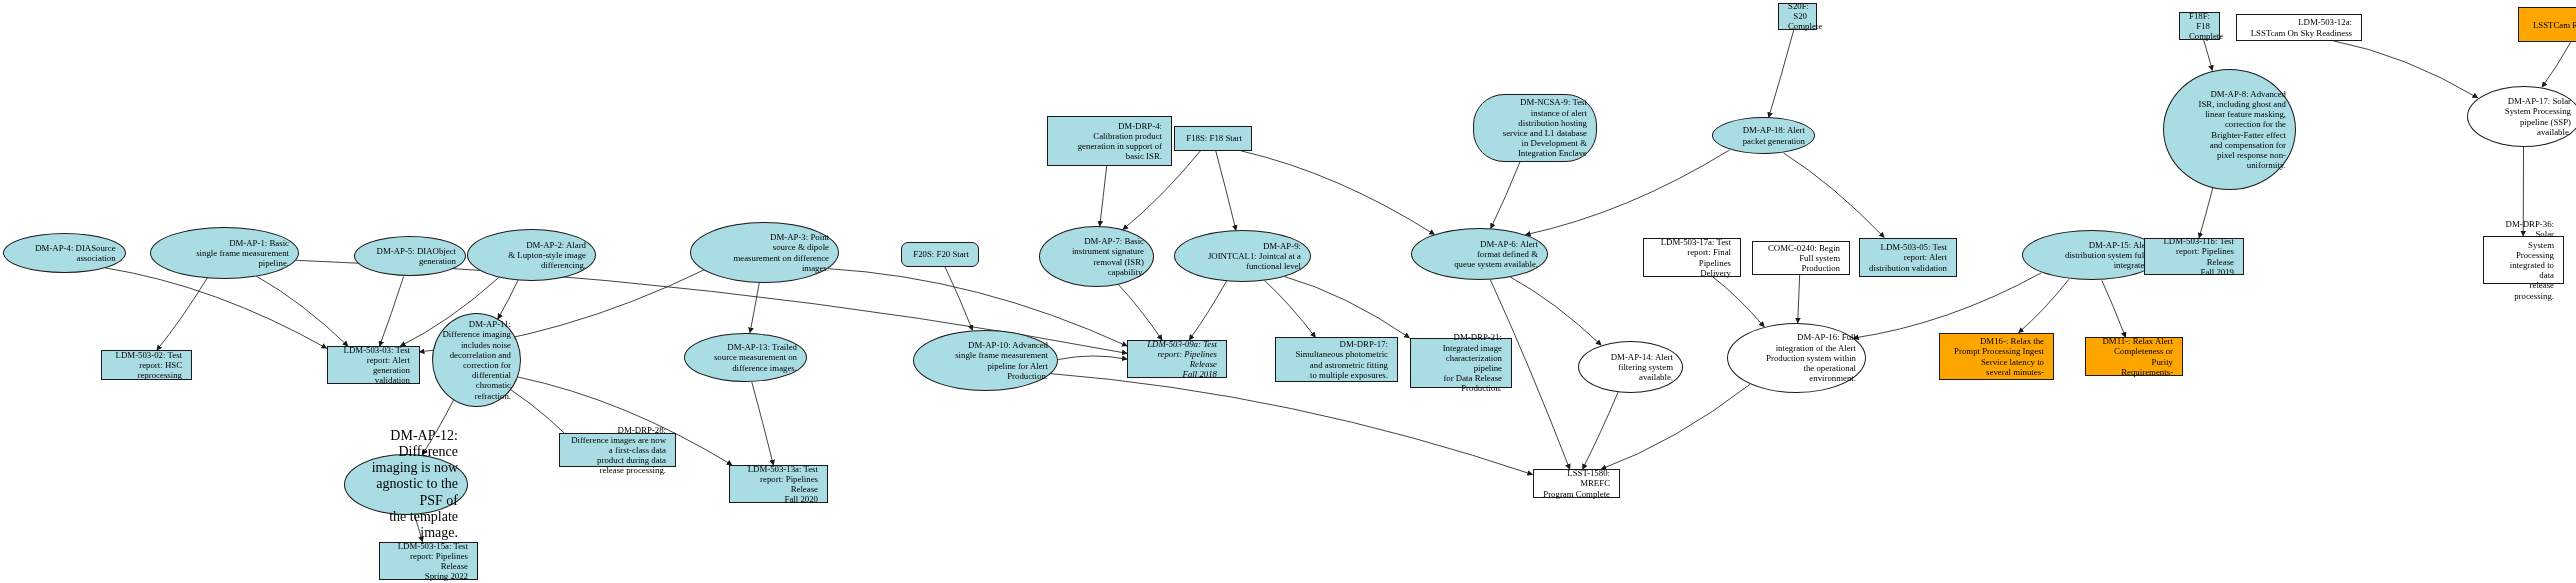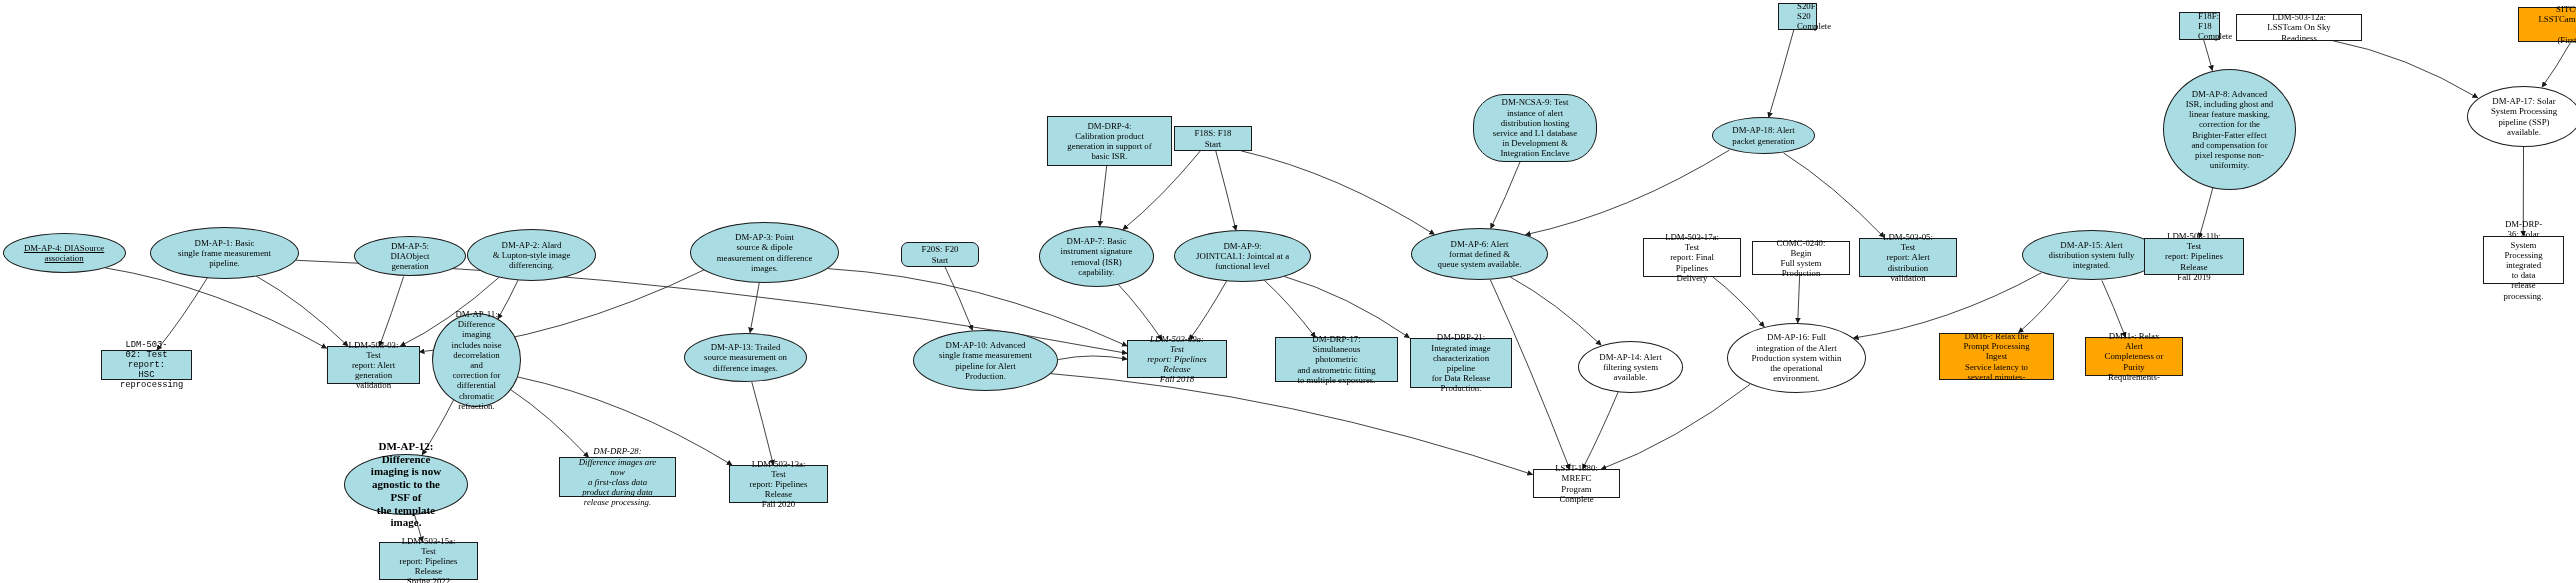--- a/index.html
+++ b/index.html
@@ -23,24 +23,24 @@
     width: 3387px;
     height: 583px;
     pointer-events: none;
   }
   .node {
     position: absolute;
     box-sizing: border-box;
     display: flex;
     align-items: center;
     justify-content: center;
-    text-align: center;
+    text-align: right;
     color: #000000;
     line-height: 1.16;
-    padding: 1px 18px;
+    padding: 1px 9px;
     white-space: pre-line;
     z-index: 3;
   }
   .node.ellipse {
     border: 0.7px solid #1a1a1a;
     border-radius: 50%;
   }
   .node.box {
     border: 0.7px solid #1a1a1a;
     border-radius: 0;
@@ -104,21 +104,21 @@
         <path d="M 880.4 776.8 Q 850.0 836.1 819.5 883.2" fill="none" stroke="#1a1a1a" stroke-width="1.6" marker-end="url(#arrow)"></path>
         <path d="M 991.5 756.7 Q 1067.0 807.3 1142.6 888.0" fill="none" stroke="#1a1a1a" stroke-width="1.6" marker-end="url(#arrow)"></path>
         <path d="M 1005.2 732.0 Q 1213.1 775.9 1421.0 903.0" fill="none" stroke="#1a1a1a" stroke-width="1.6" marker-end="url(#arrow)"></path>
         <path d="M 1459.4 741.7 Q 1480.4 818.2 1501.4 903.0" fill="none" stroke="#1a1a1a" stroke-width="1.6" marker-end="url(#arrow)"></path>
         <path d="M 2054.0 698.2 Q 2121.0 684.5 2188.0 697.5" fill="none" stroke="#1a1a1a" stroke-width="1.6" marker-end="url(#arrow)"></path>
         <path d="M 2039.1 725.4 Q 2507.0 763.4 2975.0 921.4" fill="none" stroke="#1a1a1a" stroke-width="1.6" marker-end="url(#arrow)"></path>
         <path d="M 804.2 998.4 Q 812.2 1023.6 820.1 1052.0" fill="none" stroke="#1a1a1a" stroke-width="1.6" marker-end="url(#arrow)"></path>
       </g>
   </svg>
   <div id="nodes">
-      <div class="node ellipse fill-cyan" style="left: 2.6px; top: 233px; width: 123px; height: 40px; font-size: 8.8px; text-decoration: underline;"><span class="lbl">DM-AP-4: DIASource
+      <div class="node ellipse fill-cyan" style="left: 2.6px; top: 233px; width: 123px; height: 40px; font-size: 8.8px;"><span class="lbl">DM-AP-4: DIASource
 association</span></div>
       <div class="node ellipse fill-cyan" style="left: 150px; top: 227px; width: 149px; height: 52px; font-size: 8.8px;"><span class="lbl">DM-AP-1: Basic
 single frame measurement
 pipeline.</span></div>
       <div class="node ellipse fill-cyan" style="left: 354px; top: 236px; width: 112px; height: 40px; font-size: 8.8px;"><span class="lbl">DM-AP-5: DIAObject
 generation</span></div>
       <div class="node ellipse fill-cyan" style="left: 467px; top: 229px; width: 129px; height: 52px; font-size: 8.8px;"><span class="lbl">DM-AP-2: Alard
 &amp; Lupton-style image
 differencing.</span></div>
       <div class="node ellipse fill-cyan" style="left: 690px; top: 222px; width: 149px; height: 61px; font-size: 8.8px;"><span class="lbl">DM-AP-3: Point
@@ -198,21 +198,21 @@
 System Processing
 pipeline (SSP)
 available.</span></div>
       <div class="node box fill-cyan" style="left: 2144px; top: 238px; width: 100px; height: 37px; font-size: 8.8px;"><span class="lbl">LDM-503-11b: Test
 report: Pipelines Release
 Fall 2019</span></div>
       <div class="node box fill-white" style="left: 2483px; top: 236px; width: 81px; height: 48px; font-size: 8.8px;"><span class="lbl">DM-DRP-36: Solar
 System Processing
 integrated to data
 release processing.</span></div>
-      <div class="node box fill-cyan" style="left: 101px; top: 350px; width: 91px; height: 30px; font-size: 8.8px; font-family: Liberation Mono, monospace;"><span class="lbl">LDM-503-02: Test
+      <div class="node box fill-cyan" style="left: 101px; top: 350px; width: 91px; height: 30px; font-size: 8.8px;"><span class="lbl">LDM-503-02: Test
 report: HSC reprocessing</span></div>
       <div class="node box fill-cyan" style="left: 327px; top: 346px; width: 93px; height: 38px; font-size: 8.8px;"><span class="lbl">LDM-503-03: Test
 report: Alert generation
 validation</span></div>
       <div class="node ellipse fill-cyan" style="left: 432px; top: 313px; width: 89px; height: 94px; font-size: 8.8px;"><span class="lbl">DM-AP-11:
 Difference imaging
 includes noise
 decorrelation and
 correction for
 differential chromatic
@@ -229,25 +229,25 @@
 Fall 2018</span></div>
       <div class="node box fill-cyan" style="left: 1275px; top: 337px; width: 123px; height: 45px; font-size: 8.8px;"><span class="lbl">DM-DRP-17:
 Simultaneous photometric
 and astrometric fitting
 to multiple exposures.</span></div>
       <div class="node box fill-cyan" style="left: 1410px; top: 338px; width: 102px; height: 50px; font-size: 8.8px;"><span class="lbl">DM-DRP-21:
 Integrated image
 characterization pipeline
 for Data Release
 Production.</span></div>
-      <div class="node ellipse fill-cyan" style="left: 344px; top: 454px; width: 124px; height: 61px; font-size: 11px; font-weight: bold;"><span class="lbl">DM-AP-12:
+      <div class="node ellipse fill-cyan" style="left: 344px; top: 454px; width: 124px; height: 61px; font-size: 14px;"><span class="lbl">DM-AP-12:
 Difference imaging is now
 agnostic to the PSF of
 the template image.</span></div>
-      <div class="node box fill-cyan" style="left: 559px; top: 457px; width: 117px; height: 40px; font-size: 8.8px; font-style: italic;"><span class="lbl">DM-DRP-28:
+      <div class="node box fill-cyan" style="left: 559px; top: 433px; width: 117px; height: 34px; font-size: 8.8px;"><span class="lbl">DM-DRP-28:
 Difference images are now
 a first-class data
 product during data
 release processing.</span></div>
       <div class="node box fill-cyan" style="left: 729px; top: 465px; width: 99px; height: 38px; font-size: 8.8px;"><span class="lbl">LDM-503-13a: Test
 report: Pipelines Release
 Fall 2020</span></div>
       <div class="node box fill-cyan" style="left: 379px; top: 542px; width: 99px; height: 38px; font-size: 8.8px;"><span class="lbl">LDM-503-15a: Test
 report: Pipelines Release
 Spring 2022</span></div>

